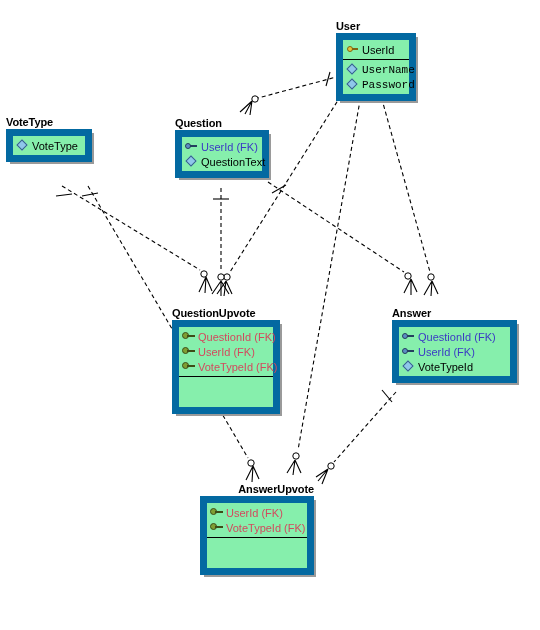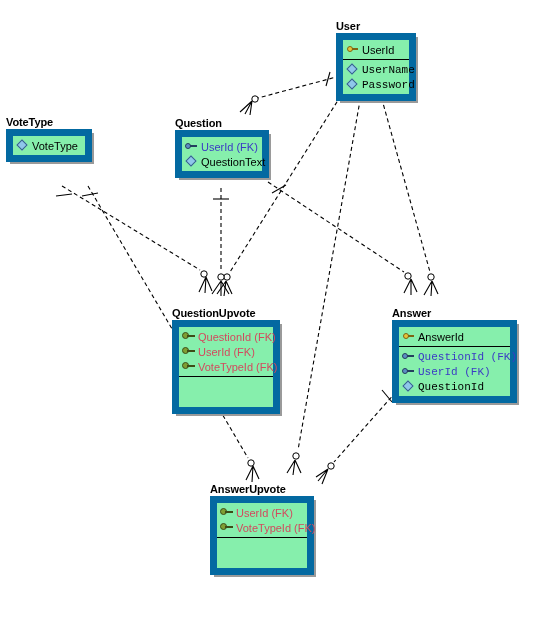--- a/index.html
+++ b/index.html
@@ -223,43 +223,37 @@
         </div>
       </div>
       <div class="compartment comp-empty"></div>
     </div>
   </div>
 
   <div class="entity" style="left:392px;top:307px;width:125px;">
     <div class="entity-title">Answer</div>
     <div class="entity-box">
       <div class="compartment">
-        <div class="attr">
-          <span class="ico ico-pk"></span>
-          <span class="nm">AnswerId</span>
-        </div>
-      </div>
-      <div class="compartment">
         <div class="attr fk">
           <span class="ico ico-fk"></span>
           <span class="nm">QuestionId (FK)</span>
         </div>
         <div class="attr fk">
           <span class="ico ico-fk"></span>
           <span class="nm">UserId (FK)</span>
         </div>
         <div class="attr">
           <span class="ico ico-attr"></span>
-          <span class="nm">QuestionId</span>
-        </div>
-      </div>
-    </div>
-  </div>
-
-  <div class="entity" style="left:210px;top:483px;width:104px;">
+          <span class="nm">VoteTypeId</span>
+        </div>
+      </div>
+    </div>
+  </div>
+
+  <div class="entity" style="left:200px;top:483px;width:114px;text-align:right;">
     <div class="entity-title">AnswerUpvote</div>
     <div class="entity-box">
       <div class="compartment">
         <div class="attr pkfk">
           <span class="ico ico-pkfk"></span>
           <span class="nm">UserId (FK)</span>
         </div>
         <div class="attr pkfk">
           <span class="ico ico-pkfk"></span>
           <span class="nm">VoteTypeId (FK)</span>

